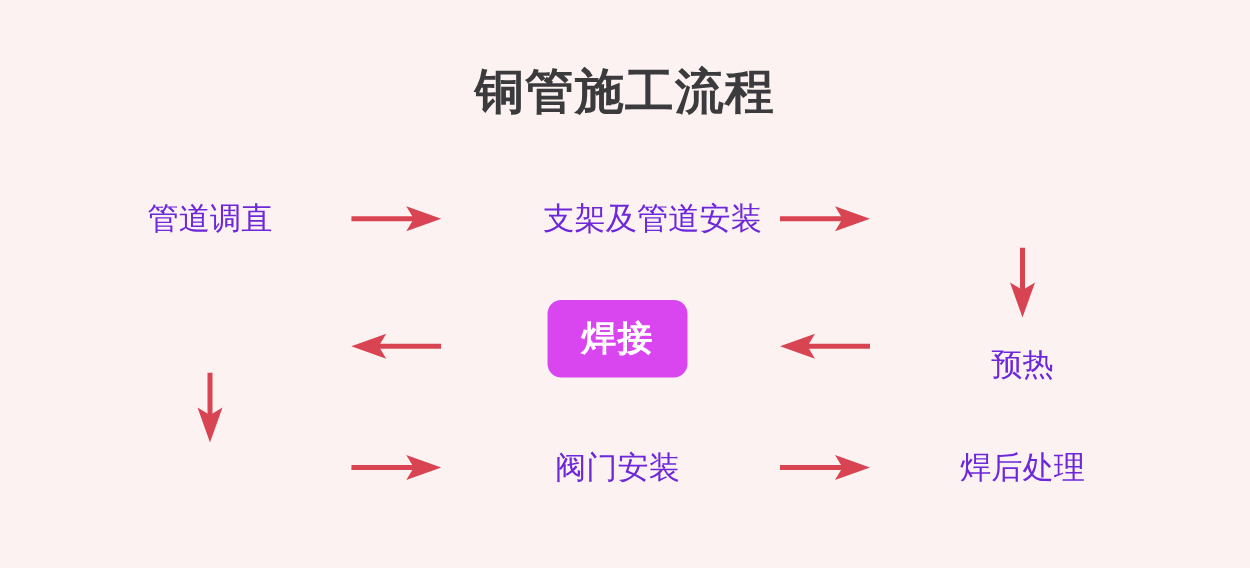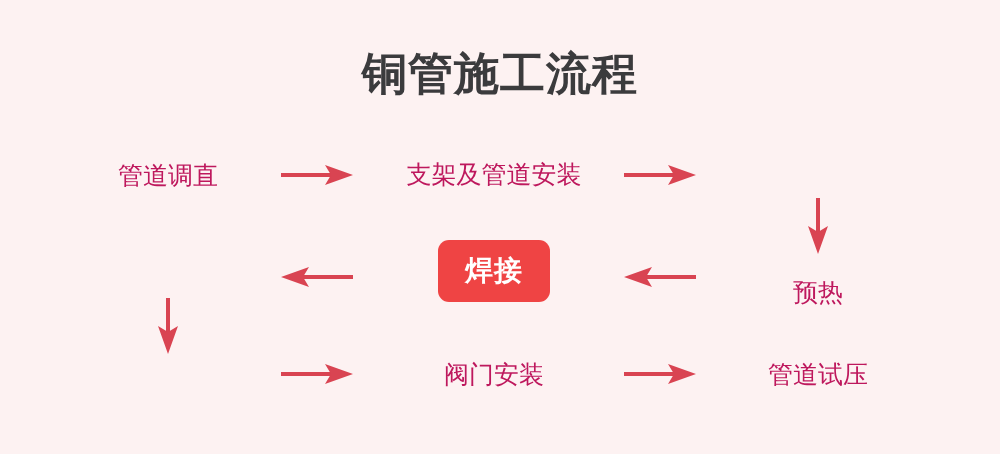--- a/index.html
+++ b/index.html
@@ -19,43 +19,43 @@
     height: 454px;
   }
 
   
   .chart-title {
     position: absolute;
     top: 52px;
     left: 0;
     width: 1000px;
     text-align: center;
-    font-size: 45px;
+    font-size: 39px;
     font-weight: bold;
     color: #3b3b3d;
     letter-spacing: 1px;
     line-height: 44px;
   }
 
   
   .node {
     position: absolute;
     text-align: center;
     font-size: 25px;
-    color: #be185d;
+    color: #6d28d9;
     line-height: 34px;
     white-space: nowrap;
     transform: translate(-50%, -50%);
   }
 
   
   .node-highlight {
     position: absolute;
     transform: translate(-50%, -50%);
-    background: #ef4444;
+    background: #d946ef;
     color: #ffffff;
     font-size: 28px;
     font-weight: bold;
     border-radius: 11px;
     padding: 14px 27px;
     line-height: 34px;
     white-space: nowrap;
     letter-spacing: 1px;
   }
 
@@ -76,21 +76,21 @@
 
   <div class="node" style="left:168px; top:175px;">管道调直</div>
 
   <div class="arrow" style="left:317px; top:175px;">
     <svg width="72" height="24" viewBox="0 0 72 24">
       <line x1="0" y1="12" x2="56" y2="12" stroke="#d94452" stroke-width="4"></line>
       <path d="M72 12 L44 2 L50 12 L44 22 Z" fill="#d94452"></path>
     </svg>
   </div>
 
-  <div class="node" style="left:494px; top:175px;font-family:Liberation Serif, serif;">支架及管道安装</div>
+  <div class="node" style="left:522px; top:175px;">支架及管道安装</div>
 
   <div class="arrow" style="left:660px; top:175px;">
     <svg width="72" height="24" viewBox="0 0 72 24">
       <line x1="0" y1="12" x2="56" y2="12" stroke="#d94452" stroke-width="4"></line>
       <path d="M72 12 L44 2 L50 12 L44 22 Z" fill="#d94452"></path>
     </svg>
   </div>
 
 
   <div class="arrow" style="left:818px; top:226px;">
@@ -136,15 +136,15 @@
 
   <div class="node" style="left:494px; top:374px;">阀门安装</div>
 
   <div class="arrow" style="left:660px; top:374px;">
     <svg width="72" height="24" viewBox="0 0 72 24">
       <line x1="0" y1="12" x2="56" y2="12" stroke="#d94452" stroke-width="4"></line>
       <path d="M72 12 L44 2 L50 12 L44 22 Z" fill="#d94452"></path>
     </svg>
   </div>
 
-  <div class="node" style="left:818px; top:374px;">管道试压</div>
+  <div class="node" style="left:818px; top:374px;">焊后处理</div>
 
 </div>
 
 </body></html>

